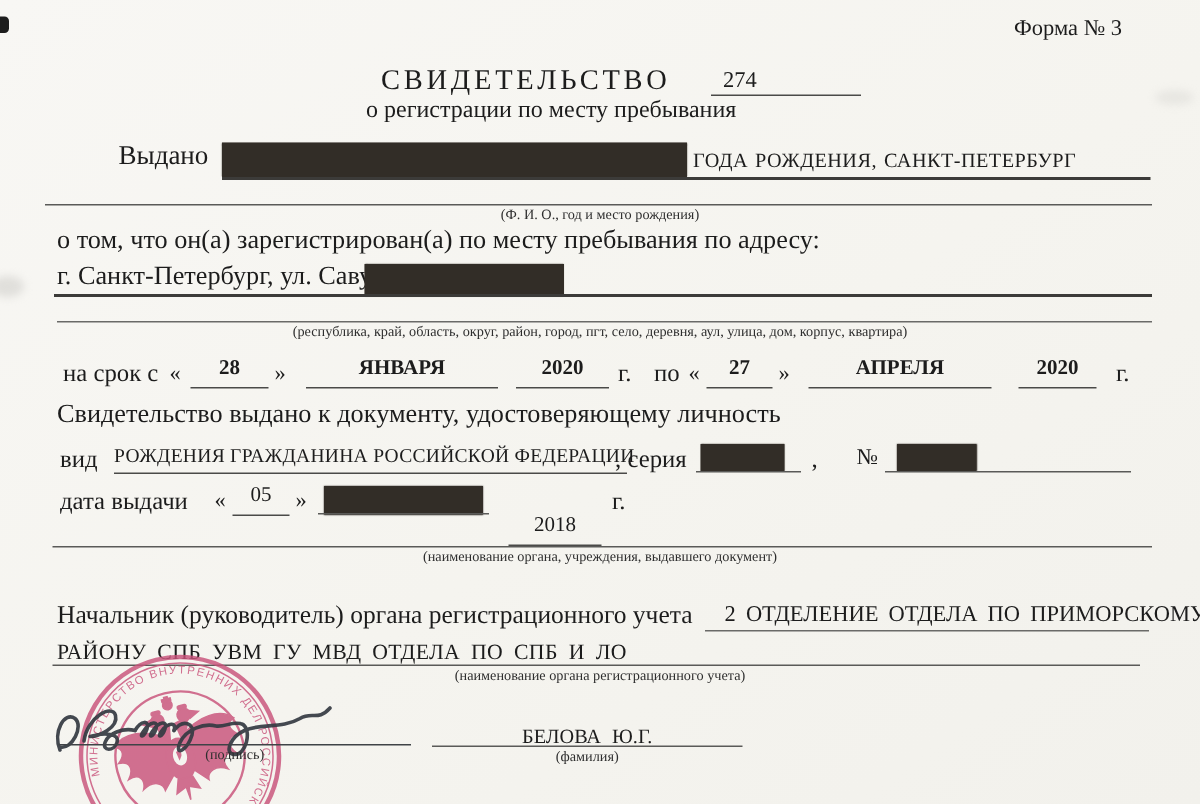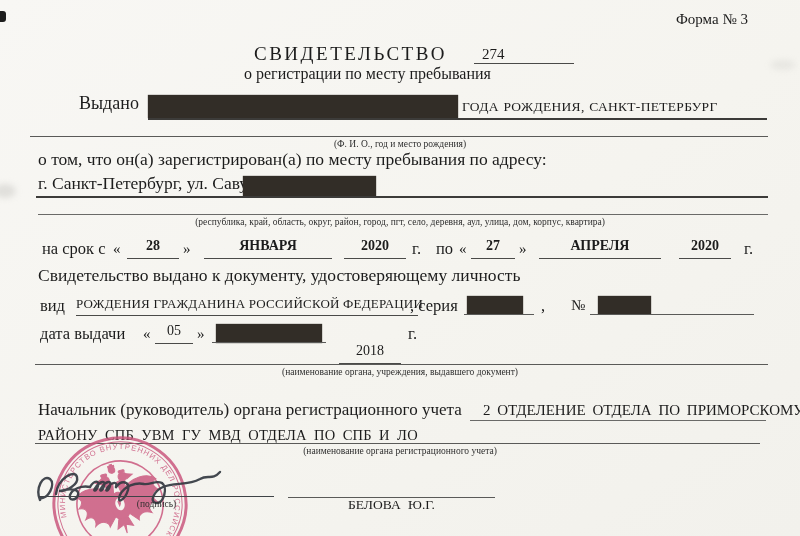--- a/index.html
+++ b/index.html
@@ -171,16 +171,17 @@
         <path d="M26,32 C28,16 45,7 47,15 C49,23 36,29 30,29 C40,26 50,27 48,33 C46,39 38,39 40,33 C42,27 52,23 60,25"></path>
         <path d="M60,25 C64,18 70,18 68,24 C66,30 62,30 66,25 C70,19 76,18 74,24 C72,30 68,30 72,25 C76,19 82,18 80,24 C78,30 74,30 78,25 C82,20 88,19 86,25"></path>
         <path d="M86,25 C92,17 100,20 98,28 C95,38 86,43 90,33 C94,24 106,20 114,22 C120,23 126,18 132,21"></path>
         <path d="M132,21 C138,25 134,42 126,41 C119,40 124,29 133,25 C144,20 158,24 170,17 C178,12 182,19 190,10"></path>
       </g>
     </svg>
   </div>
   <div class="abs" style="left:39px;top:496px;width:235px;border-top:1.5px solid #3f4347;"></div>
   <div class="abs cap" style="left:39px;top:499px;width:235px;">(подпись)</div>
 
-  <div class="abs typed" style="left:288px;top:497px;width:207px;text-align:center;font-size:13.5px;word-spacing:4px;">БЕЛОВА Ю.Г.</div>
+  <div class="abs typed" style="left:288px;top:483px;width:207px;text-align:center;font-size:13.5px;word-spacing:4px;">БЕЛОВА Ю.Г.</div>
   <div class="abs rule" style="left:288px;top:497px;width:207px;"></div>
+  <div class="abs cap" style="left:288px;top:500px;width:207px;">(фамилия)</div>
 
 </div>
 
 </body></html>

